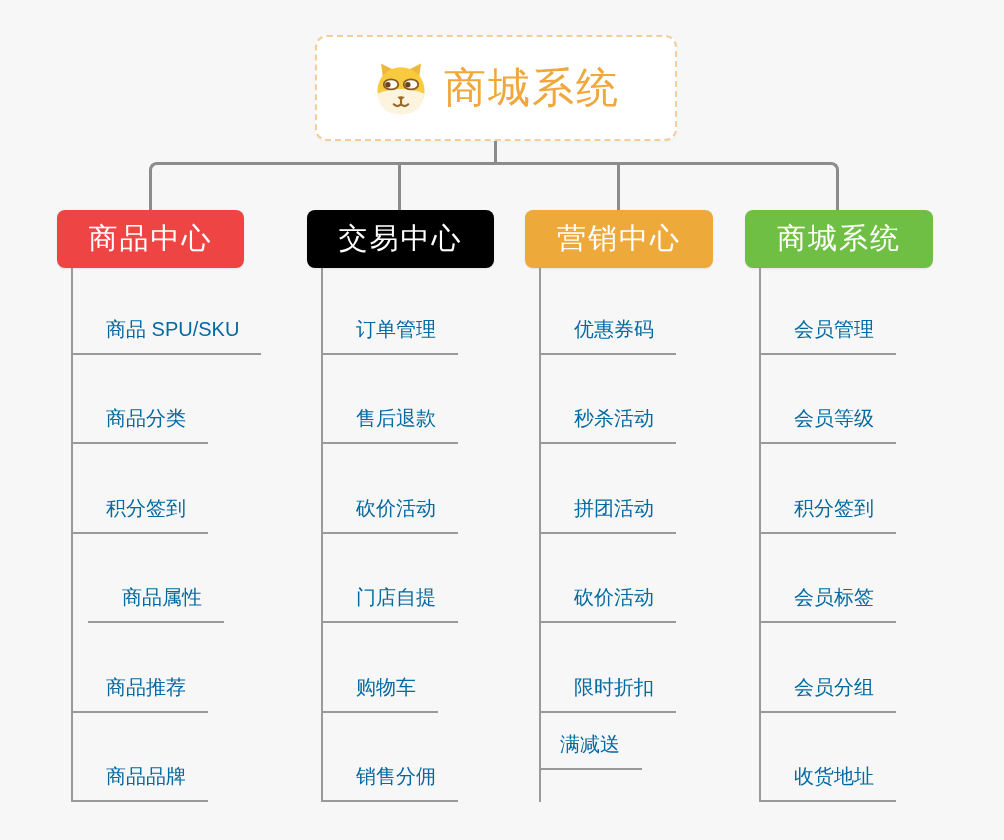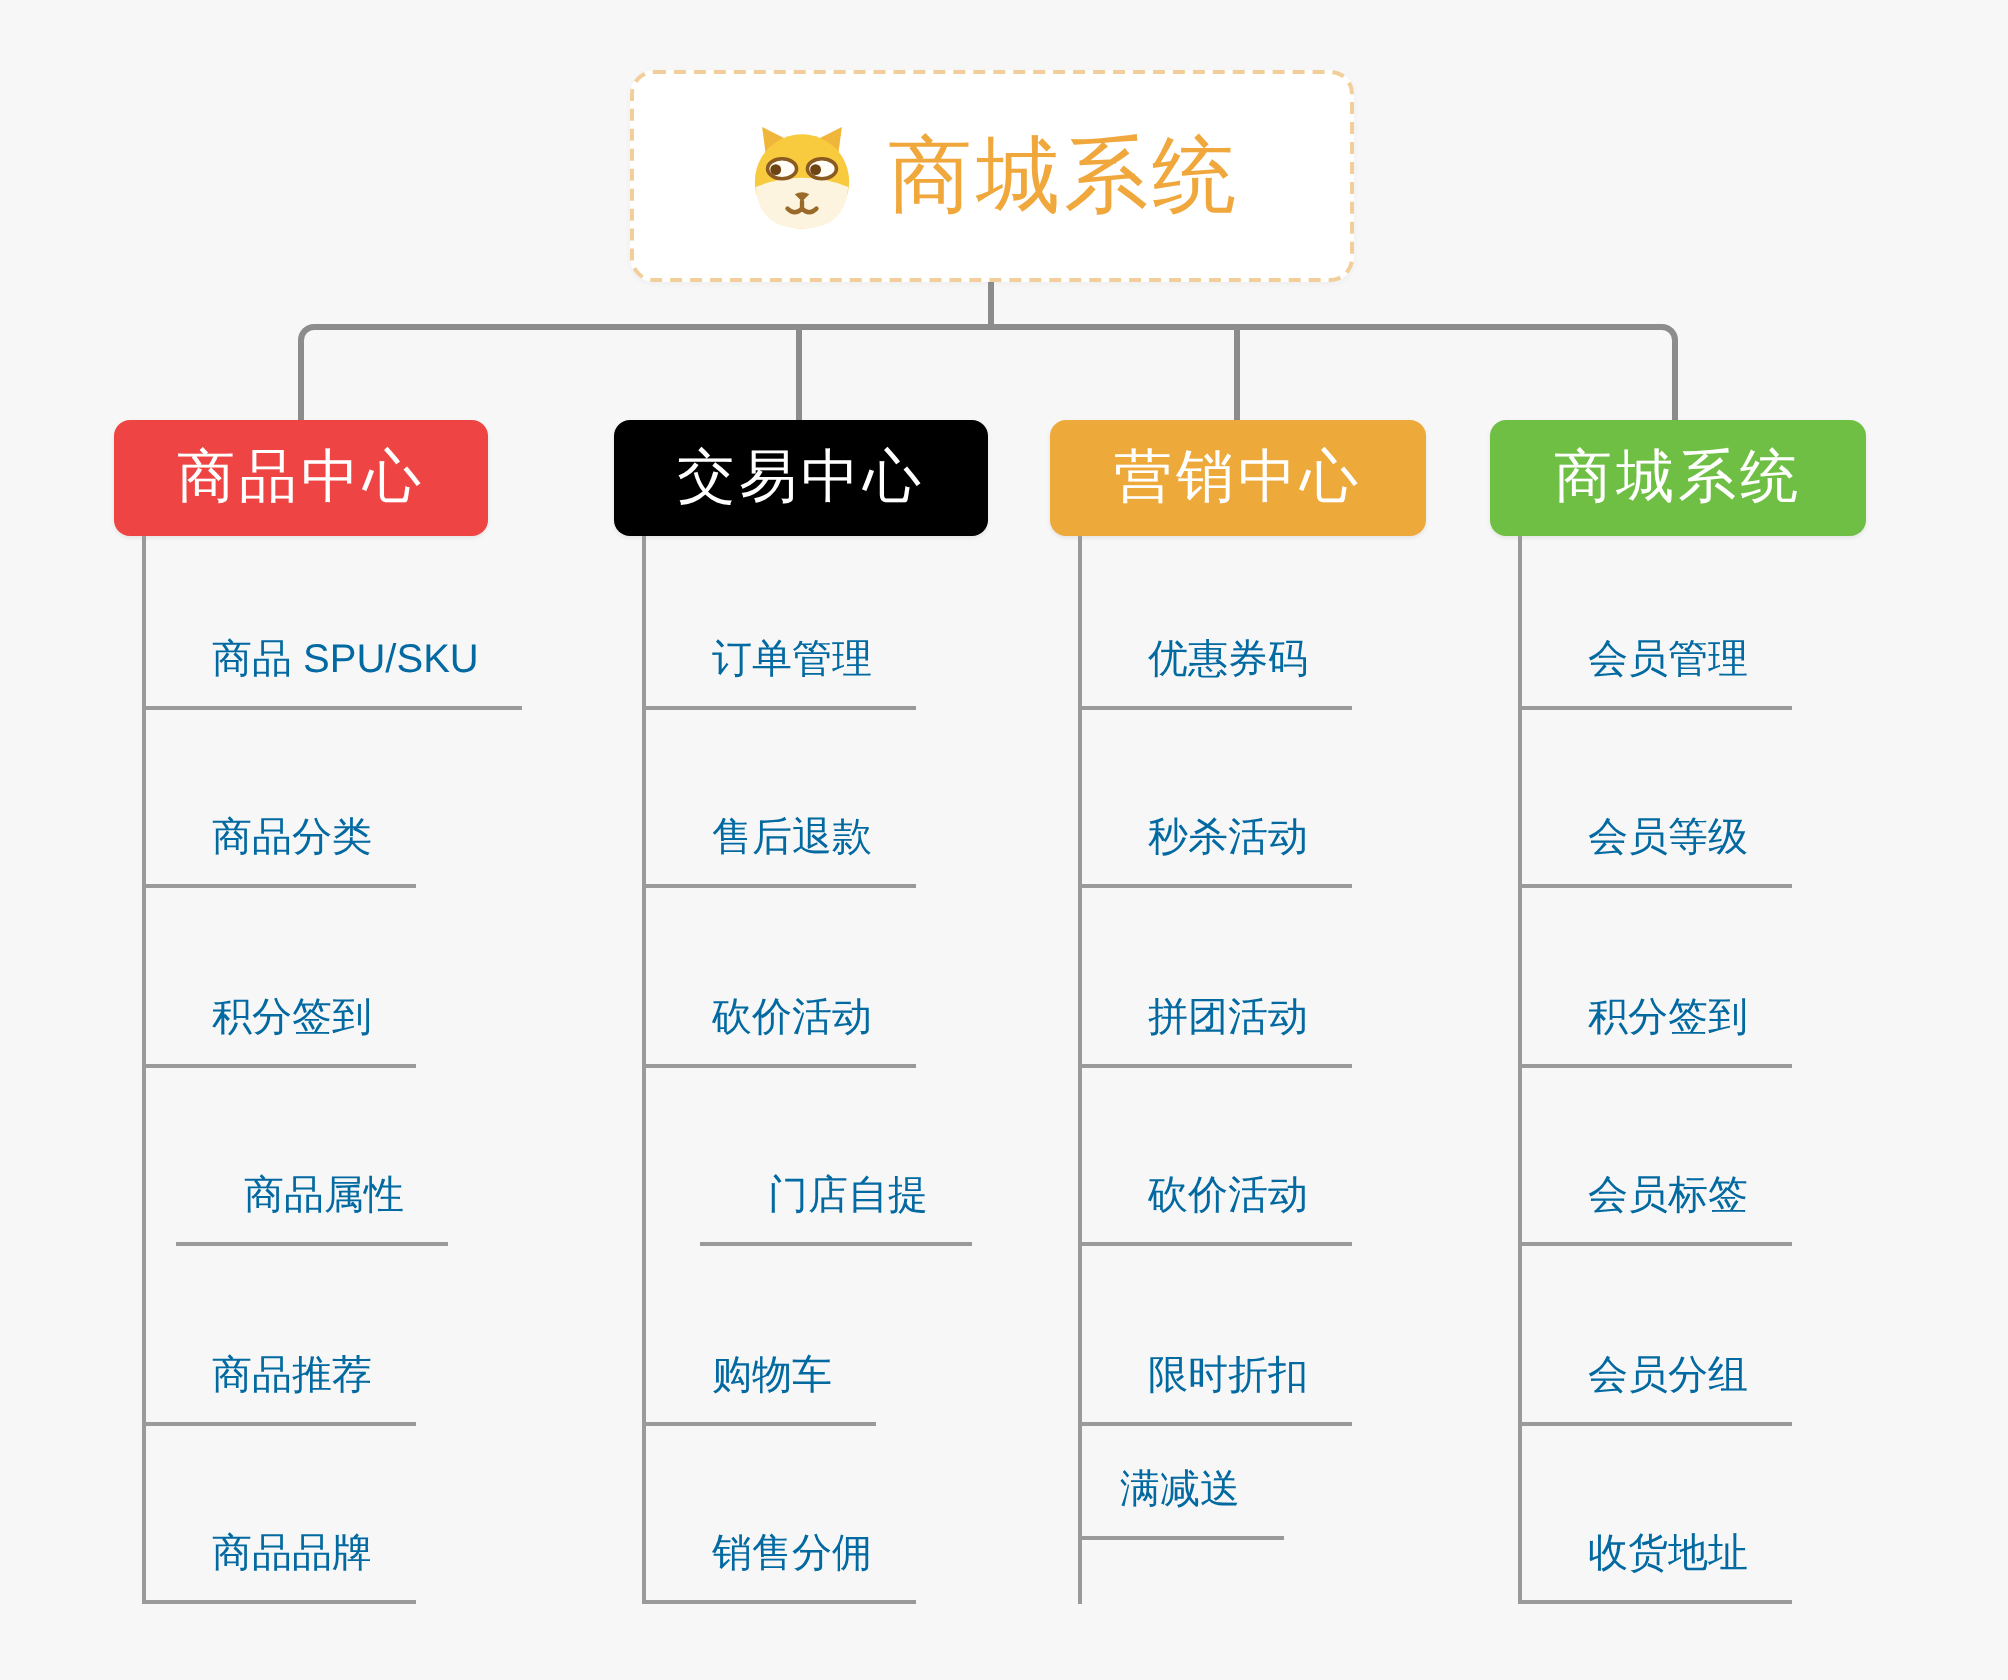--- a/index.html
+++ b/index.html
@@ -105,21 +105,21 @@
       <div class="leaf-item" style="left: 72px; top: 398px;">商品分类</div>
       <div class="leaf-item" style="left: 72px; top: 488px;">积分签到</div>
       <div class="leaf-item" style="left: 88px; top: 577px;">商品属性</div>
       <div class="leaf-item" style="left: 72px; top: 667px;">商品推荐</div>
       <div class="leaf-item" style="left: 72px; top: 756px;">商品品牌</div>
       <div class="branch-header" style="left: 307px; width: 187px; background: #000000;">交易中心</div>
       <div class="spine" style="left: 321px;"></div>
       <div class="leaf-item" style="left: 322px; top: 309px;">订单管理</div>
       <div class="leaf-item" style="left: 322px; top: 398px;">售后退款</div>
       <div class="leaf-item" style="left: 322px; top: 488px;">砍价活动</div>
-      <div class="leaf-item" style="left: 322px; top: 577px; margin-left: 28px;">门店自提</div>
+      <div class="leaf-item" style="left: 322px; top: 577px;">门店自提</div>
       <div class="leaf-item" style="left: 322px; top: 667px;">购物车</div>
       <div class="leaf-item" style="left: 322px; top: 756px;">销售分佣</div>
       <div class="branch-header" style="left: 525px; width: 188px; background: rgb(238, 169, 59);">营销中心</div>
       <div class="spine" style="left: 539px;"></div>
       <div class="leaf-item" style="left: 540px; top: 309px;">优惠券码</div>
       <div class="leaf-item" style="left: 540px; top: 398px;">秒杀活动</div>
       <div class="leaf-item" style="left: 540px; top: 488px;">拼团活动</div>
       <div class="leaf-item" style="left: 540px; top: 577px;">砍价活动</div>
       <div class="leaf-item" style="left: 540px; top: 667px;">限时折扣</div>
       <div class="leaf-item" style="left: 540px; top: 724px; padding-left: 20px;">满减送</div>

